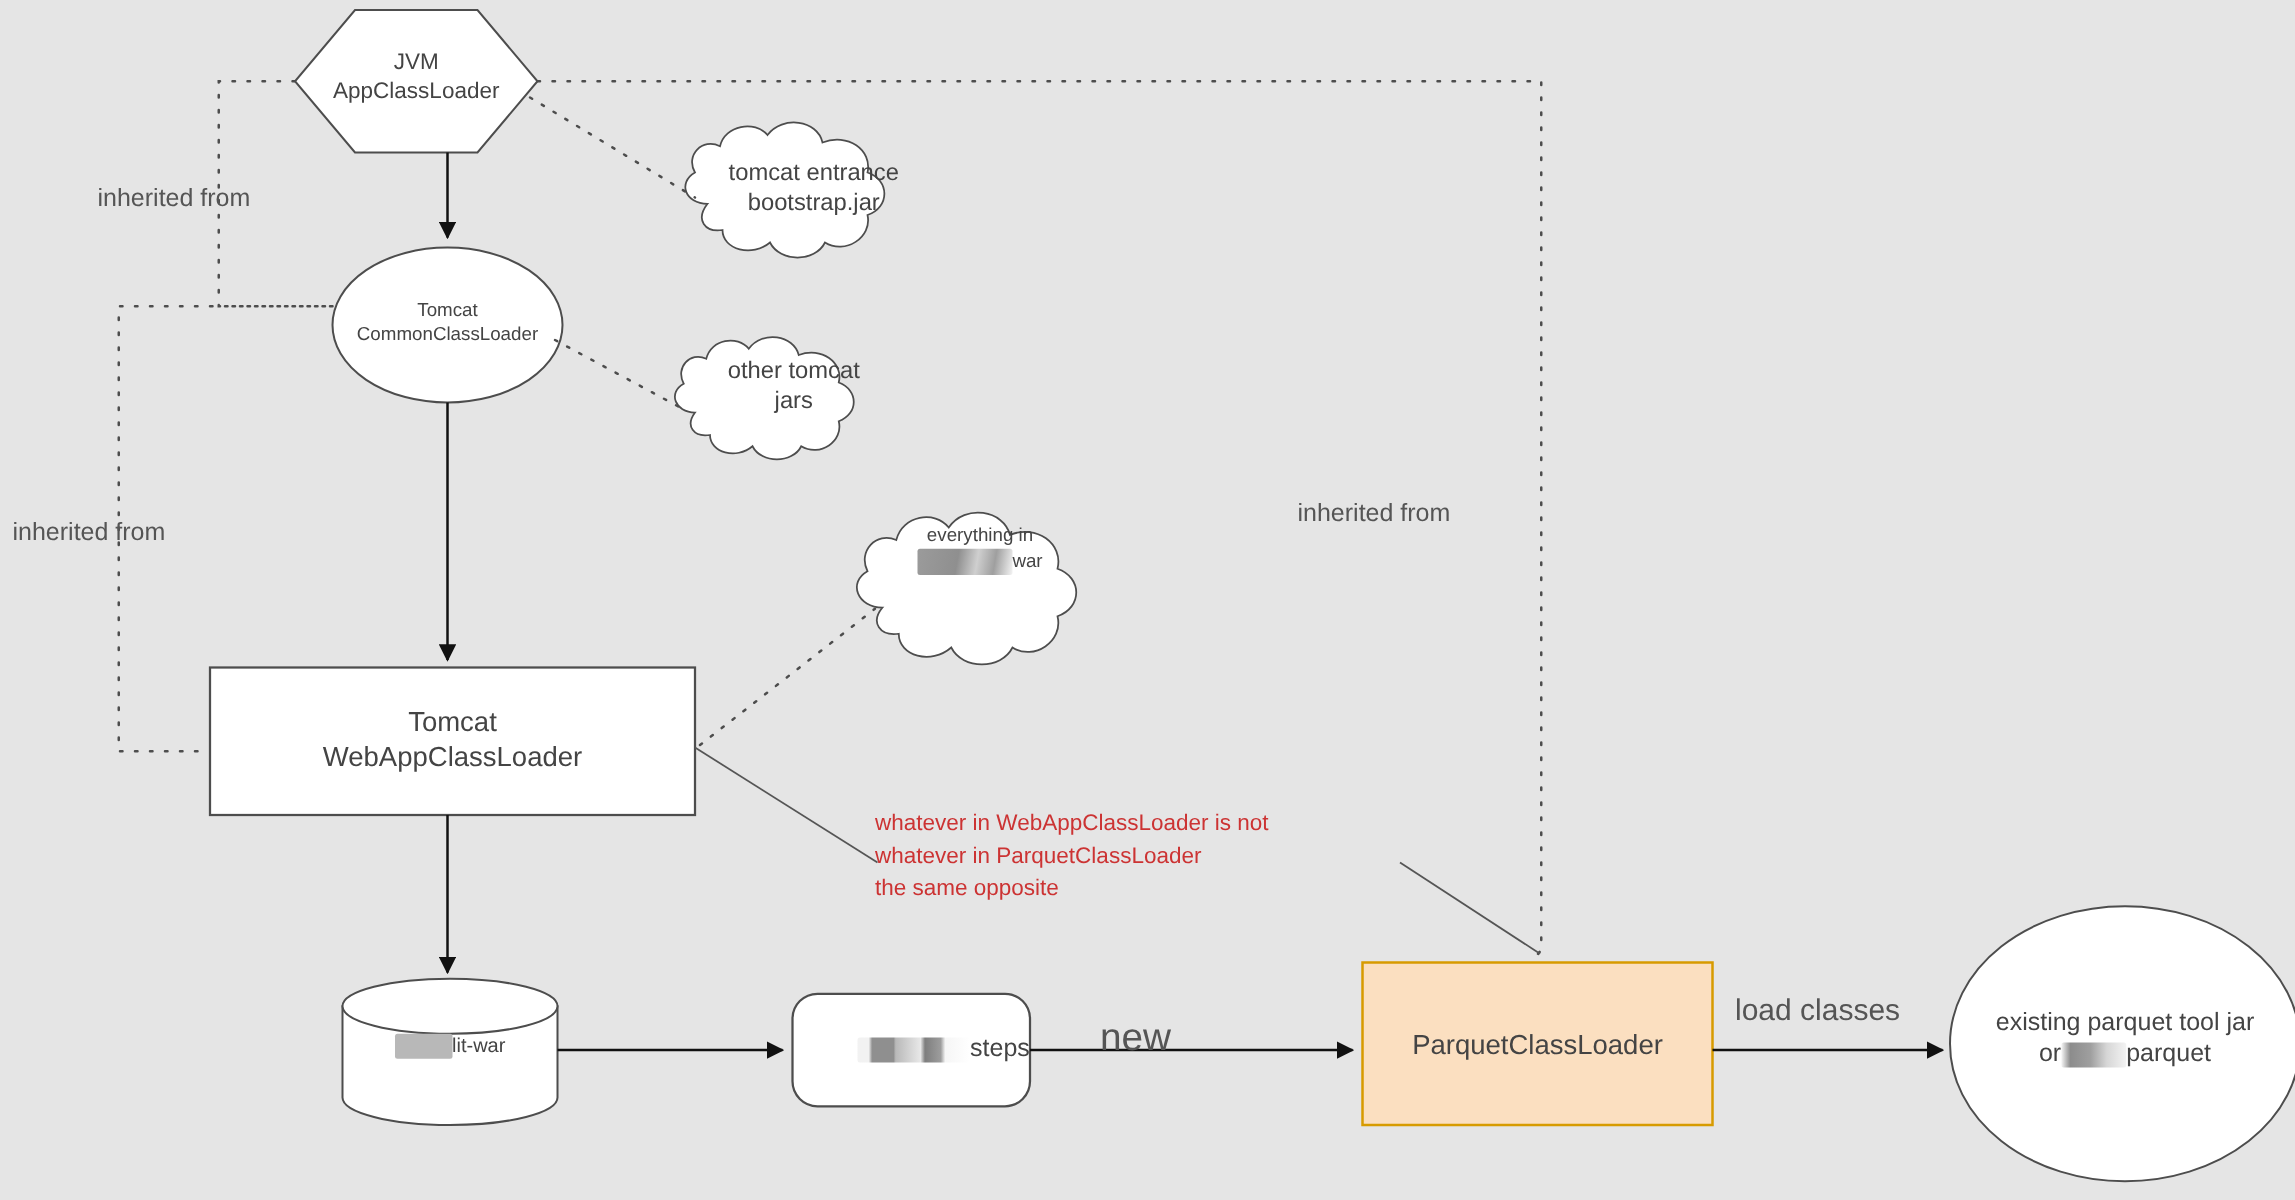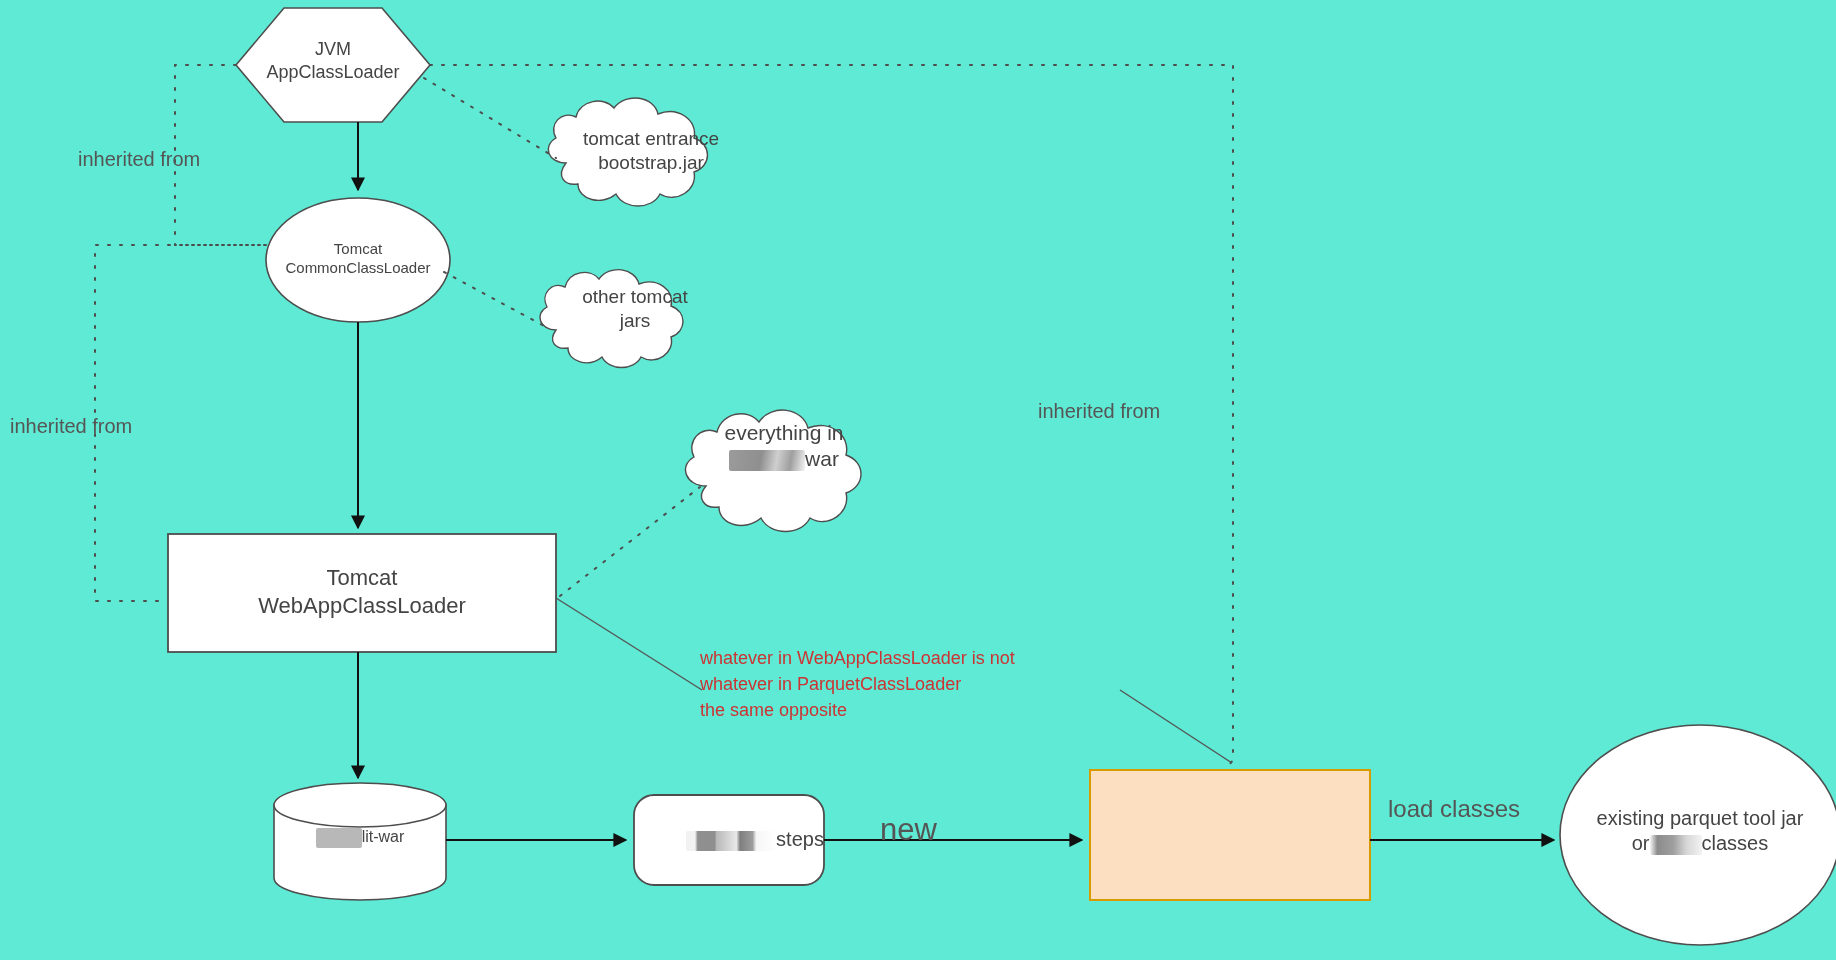--- a/index.html
+++ b/index.html
@@ -8,21 +8,21 @@
     padding: 0;
     background: #ffffff;
   }
   body {
     font-family: "Liberation Sans", sans-serif;
   }
   #canvas {
     position: relative;
     width: 1836px;
     height: 960px;
-    background: #5eead4;
+    background: #e5e5e5;
     overflow: hidden;
     text-decoration: underline;
   }
   #canvas svg.layer {
     position: absolute;
     left: 0;
     top: 0;
     width: 1836px;
     height: 960px;
     pointer-events: none;
@@ -126,28 +126,29 @@
   <div class="node-label" style="left:236px; top:38px; width:194px; font-size:18px;"><span>JVM</span><br><span>AppClassLoader</span></div>
 
   <div class="node-label" style="left:258px; top:240px; width:200px; font-size:15px;"><span>Tomcat</span><br><span>CommonClassLoader</span></div>
 
   <div class="node-label" style="left:168px; top:564px; width:388px; font-size:22px;"><span>Tomcat</span><br><span>WebAppClassLoader</span></div>
 
   <div class="node-label" style="left:274px; top:827px; width:172px; font-size:16px;"><span class="redact" style="width:46px; height:20px; background:#b8b8b8;"></span><span>lit-war</span></div>
 
   <div class="node-label" style="left:634px; top:827px; width:190px; font-size:20px;padding-left:26px;"><span class="redact" style="width:90px; height:20px; background:linear-gradient(90deg,#f2f2f2 0%,#f2f2f2 10%,#8f8f8f 13%,#8f8f8f 32%,#b9b9b9 34%,#e8e8e8 56%,#7e7e7e 60%,#9d9d9d 74%,#f6f6f6 78%,#ffffff 100%);"></span><span>steps</span></div>
 
+  <div class="node-label" style="left:1090px; top:822px; width:280px; font-size:22px;"><span>ParquetClassLoader</span></div>
 
-  <div class="node-label" style="left:1560px; top:806px; width:280px; font-size:20px;"><span>existing parquet tool jar</span><br><span>or</span><span class="redact" style="width:52px; height:20px; background:linear-gradient(90deg,#f7f7f7 0%,#8c8c8c 14%,#9f9f9f 45%,#d6d6d6 70%,#f3f3f3 100%);"></span><span>classes</span></div>
+  <div class="node-label" style="left:1560px; top:806px; width:280px; font-size:20px;"><span>existing parquet tool jar</span><br><span>or</span><span class="redact" style="width:52px; height:20px; background:linear-gradient(90deg,#f7f7f7 0%,#8c8c8c 14%,#9f9f9f 45%,#d6d6d6 70%,#f3f3f3 100%);"></span><span>parquet</span></div>
 
   <div class="node-label" style="left:556px; top:127px; width:190px; font-size:19px;"><span>tomcat entrance</span><br><span>bootstrap.jar</span></div>
 
   <div class="node-label" style="left:546px; top:285px; width:178px; font-size:19px;"><span>other tomcat</span><br><span>jars</span></div>
 
-  <div class="node-label" style="left:698px; top:420px; width:172px; font-size:21px;"><span>everything in</span><br><span class="redact" style="width:76px; height:21px; background:linear-gradient(100deg,#9b9b9b 0%,#8f8f8f 42%,#cfcfcf 62%,#9f9f9f 80%,#f4f4f4 100%);"></span><span>war</span></div>
+  <div class="node-label" style="left:698px; top:420px; width:172px; font-size:15px;"><span>everything in</span><br><span class="redact" style="width:76px; height:21px; background:linear-gradient(100deg,#9b9b9b 0%,#8f8f8f 42%,#cfcfcf 62%,#9f9f9f 80%,#f4f4f4 100%);"></span><span>war</span></div>
 
   <div class="edge-label" style="left:78px; top:148px; width:200px; font-size:20px;">inherited from</div>
 
   <div class="edge-label" style="left:10px; top:415px; width:200px; font-size:20px;">inherited from</div>
 
   <div class="edge-label" style="left:1038px; top:400px; width:200px; font-size:20px;">inherited from</div>
 
   <div class="edge-label" style="left:880px; top:812px; width:100px; font-size:31px;">new</div>
 
   <div class="edge-label" style="left:1388px; top:795px; width:180px; font-size:24px;">load classes</div>

